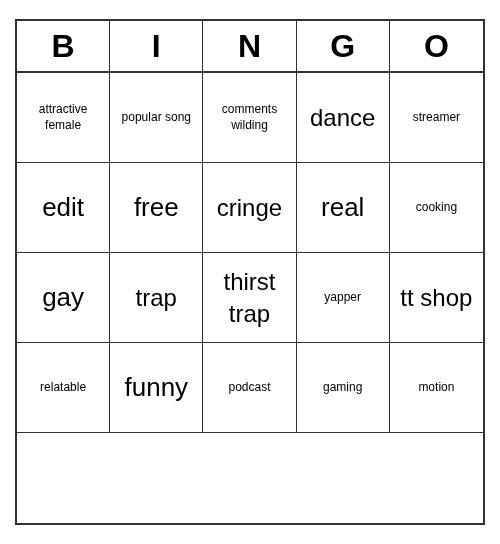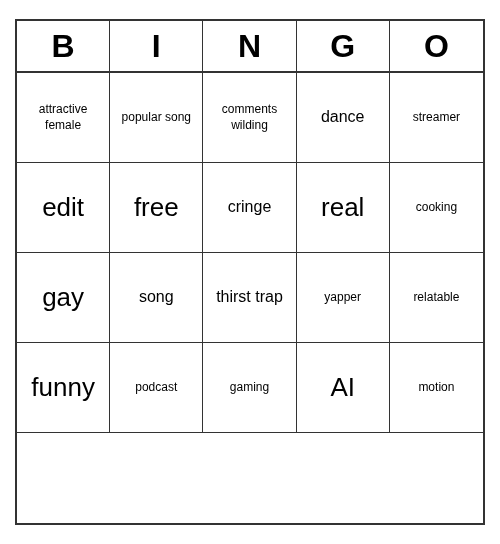--- a/index.html
+++ b/index.html
@@ -71,21 +71,21 @@
       font-size: 13px;
       line-height: 1.3;
     }
 
     .bingo-cell .cell-text.large {
       font-size: 26px;
       font-weight: normal;
     }
 
     .bingo-cell .cell-text.medium {
-      font-size: 16px;
+      font-size: 24px;
       font-weight: normal;
     }
 
     .bingo-cell .cell-text.small {
       font-size: 12px;
     }
   </style>
 </head>
 <body>
 
@@ -125,40 +125,40 @@
       <div class="bingo-cell">
         <span class="cell-text large">real</span>
       </div>
       <div class="bingo-cell">
         <span class="cell-text small">cooking</span>
       </div>
       <div class="bingo-cell">
         <span class="cell-text large">gay</span>
       </div>
       <div class="bingo-cell">
-        <span class="cell-text medium">song</span>
+        <span class="cell-text medium">trap</span>
       </div>
       <div class="bingo-cell">
         <span class="cell-text medium">thirst trap</span>
       </div>
       <div class="bingo-cell">
         <span class="cell-text small">yapper</span>
+      </div>
+      <div class="bingo-cell">
+        <span class="cell-text medium">tt shop</span>
       </div>
       <div class="bingo-cell">
         <span class="cell-text small">relatable</span>
       </div>
       <div class="bingo-cell">
         <span class="cell-text large">funny</span>
       </div>
       <div class="bingo-cell">
         <span class="cell-text small">podcast</span>
       </div>
       <div class="bingo-cell">
         <span class="cell-text small">gaming</span>
       </div>
       <div class="bingo-cell">
-        <span class="cell-text large">AI</span>
-      </div>
-      <div class="bingo-cell">
         <span class="cell-text small">motion</span>
       </div>
     </div>
 </div>
 
 </body></html>

